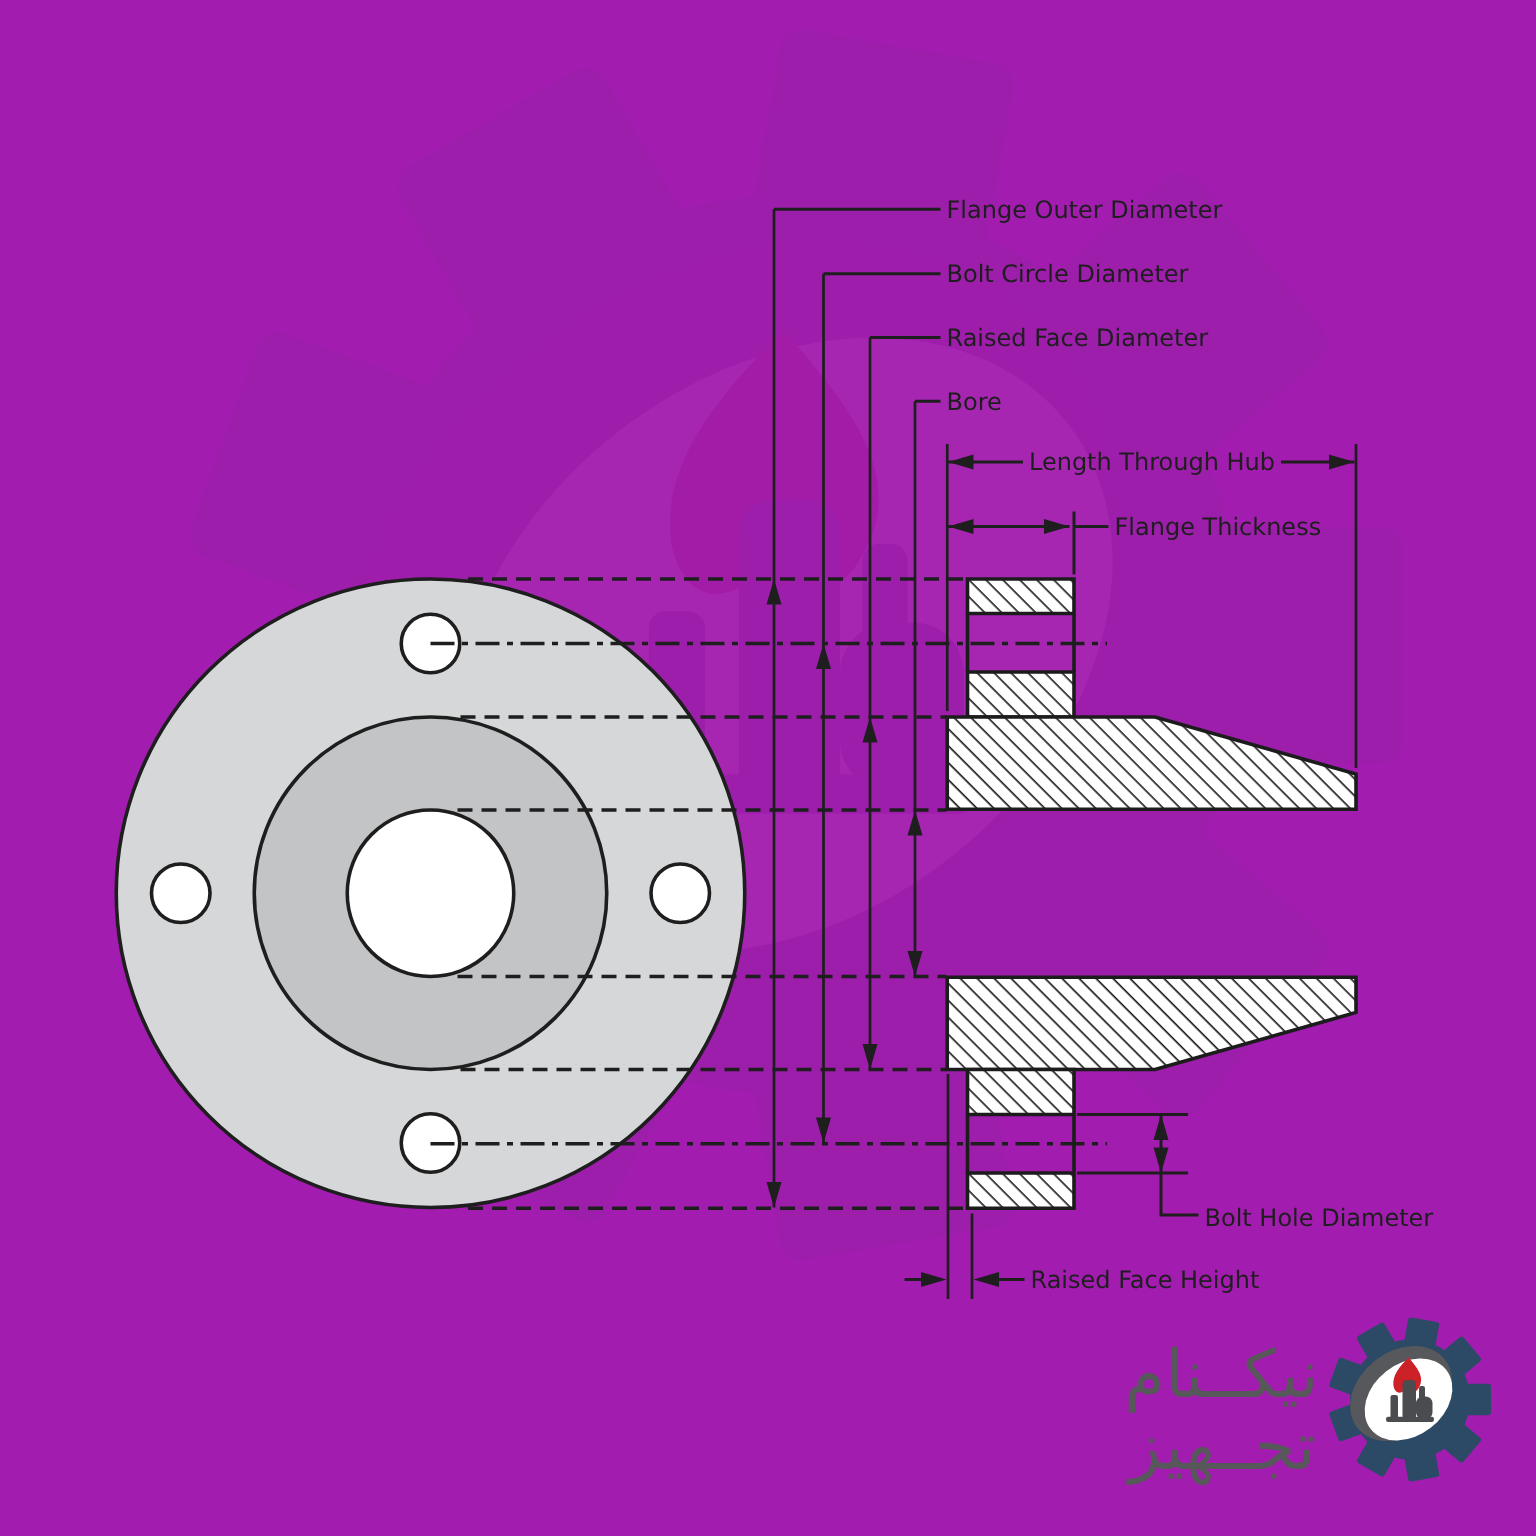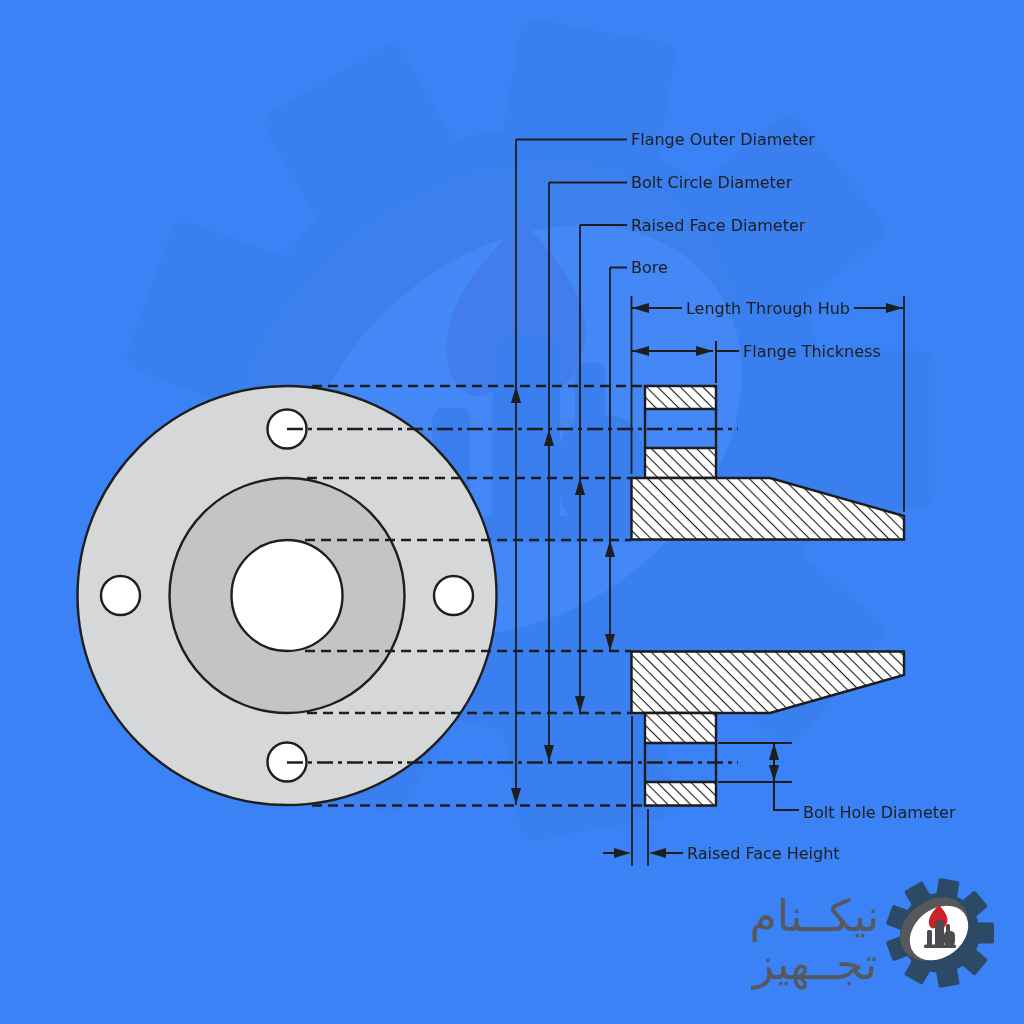--- a/index.html
+++ b/index.html
@@ -1,16 +1,16 @@
 <!DOCTYPE html>
 <html><head>
 <meta charset="utf-8">
 <style>
   html,body{margin:0;padding:0;background:#ffffff;width:1024px;height:1024px;overflow:hidden;}
-  #stage{position:relative;width:1024px;height:1024px;background:#3b82f6;}
+  #stage{position:relative;width:1024px;height:1024px;background:#a21caf;}
   svg{display:block;}
   text.dim-label{font-family:"DejaVu Sans","Liberation Sans",sans-serif;font-size:16px;fill:#1e1e1e;}
   text.brand-fa{font-family:"DejaVu Sans","Liberation Sans",sans-serif;font-size:44px;}
 </style>
 </head>
 <body>
 
 <div id="stage">
 <svg width="1024" height="1024" viewBox="0 0 1024 1024">
   <defs>

